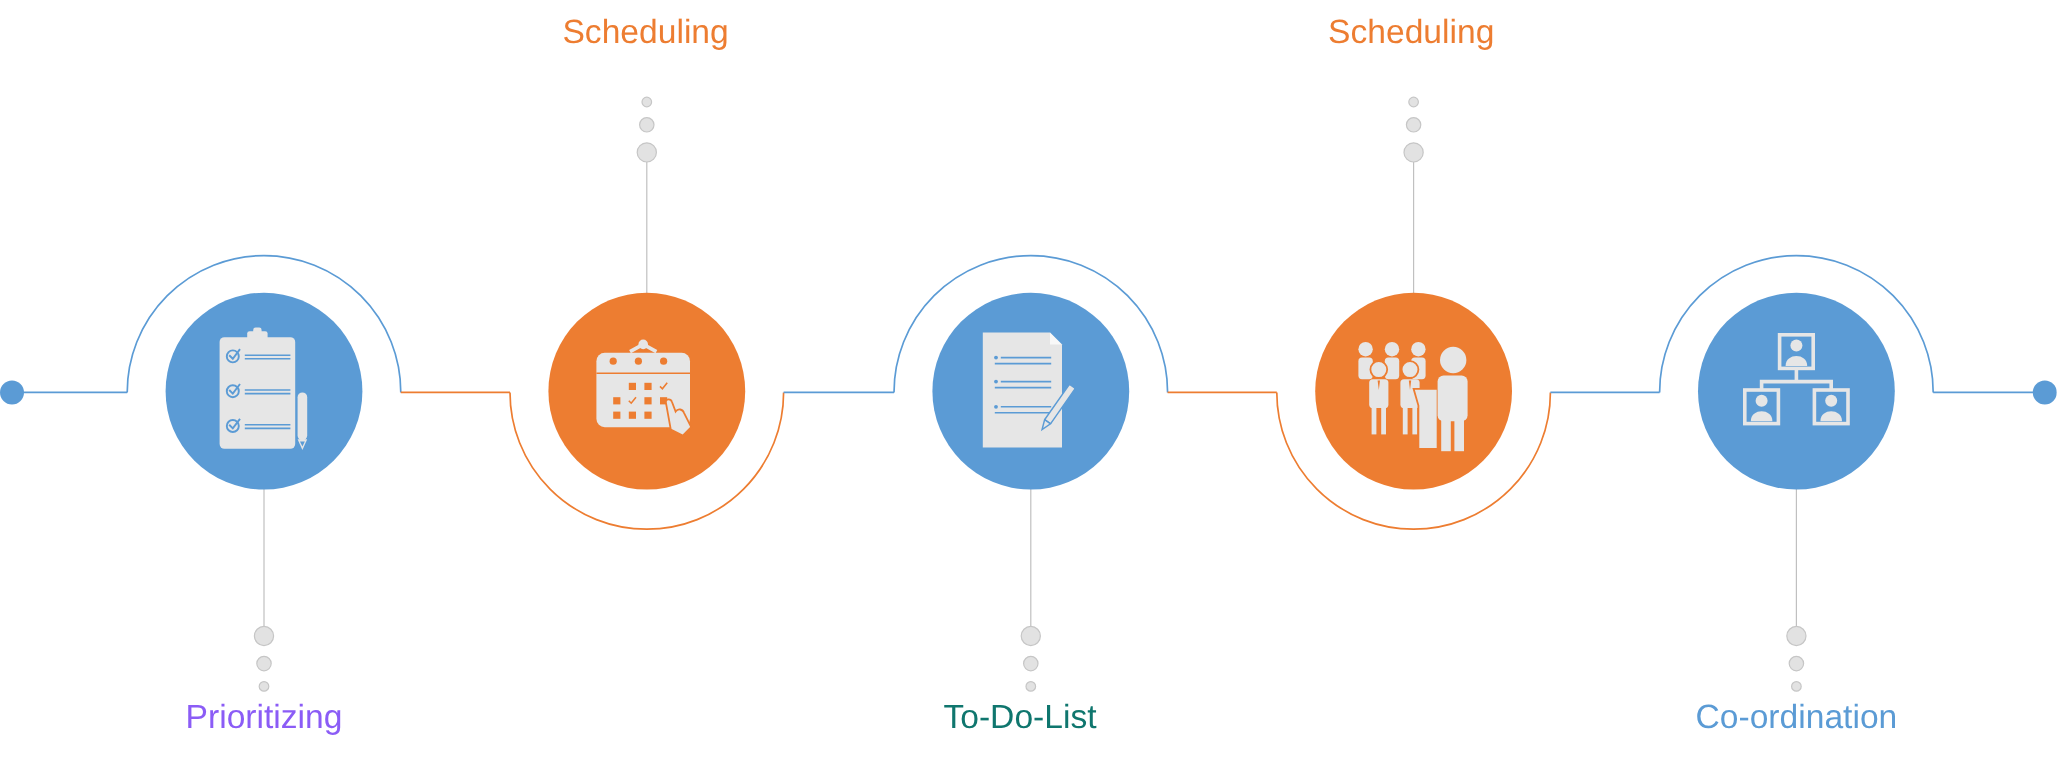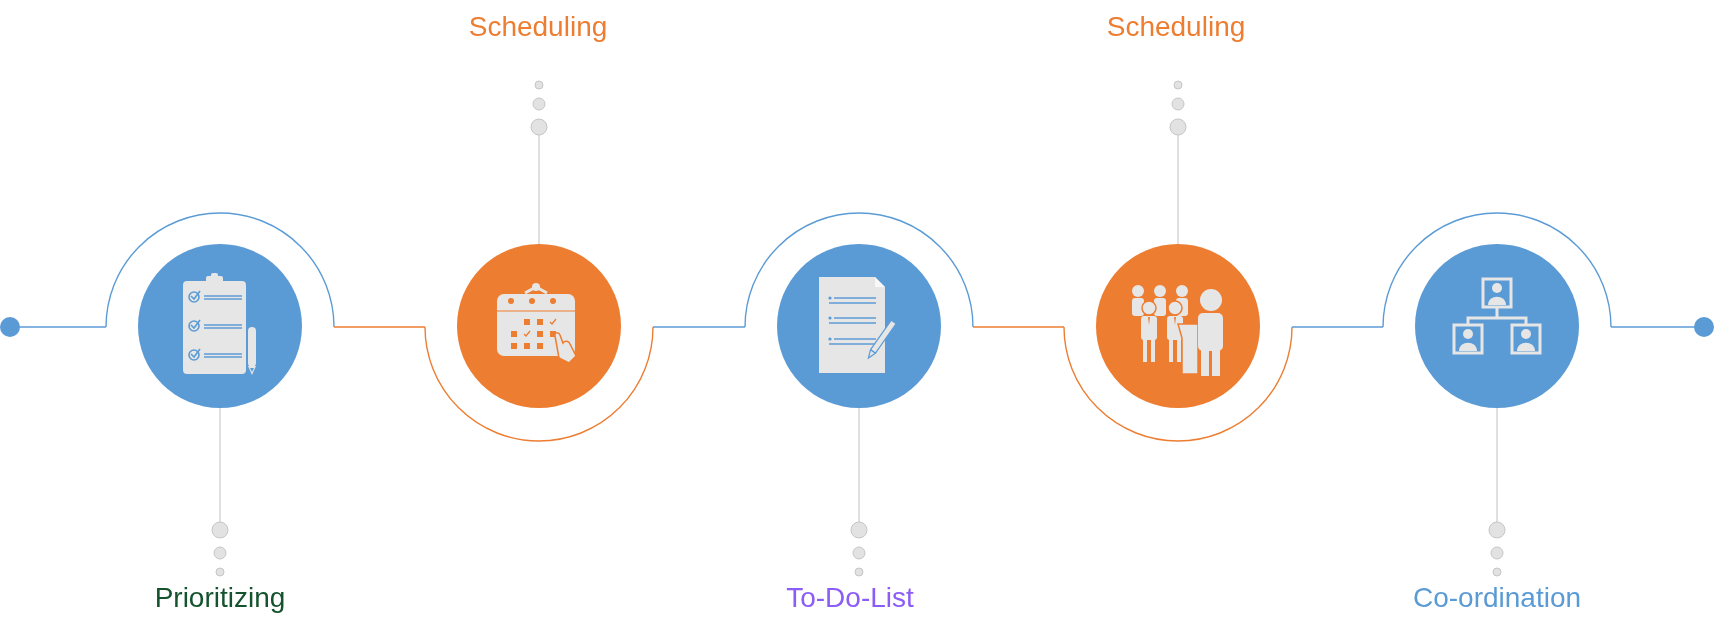--- a/index.html
+++ b/index.html
@@ -185,17 +185,17 @@
           <path d="M-9,-21 C-9,-32 9,-32 9,-21 Z"></path>
         <circle cx="-29" cy="8" r="5"></circle>
           <path d="M-38,25 C-38,14 -20,14 -20,25 Z"></path>
         <circle cx="29" cy="8" r="5"></circle>
           <path d="M20,25 C20,14 38,14 38,25 Z"></path>
       </g>
     </g>
   </g>
 </svg>
 
-<div class="label bottom" style="left: 220px; color: #14532d; text-align: center;">Prioritizing</div>
+<div class="label bottom" style="left: 220px; color: #8b5cf6; text-align: center;">Prioritizing</div>
 <div class="label top" style="left: 538px; color: rgb(237, 125, 49);">Scheduling</div>
-<div class="label bottom" style="left: 850px; color: #8b5cf6;">To-Do-List</div>
+<div class="label bottom" style="left: 850px; color: #0f766e;">To-Do-List</div>
 <div class="label top" style="left: 1176px; color: rgb(237, 125, 49);">Scheduling</div>
 <div class="label bottom" style="left: 1497px; color: rgb(91, 155, 213); text-align: right;">Co-ordination</div>
 
 </body></html>

